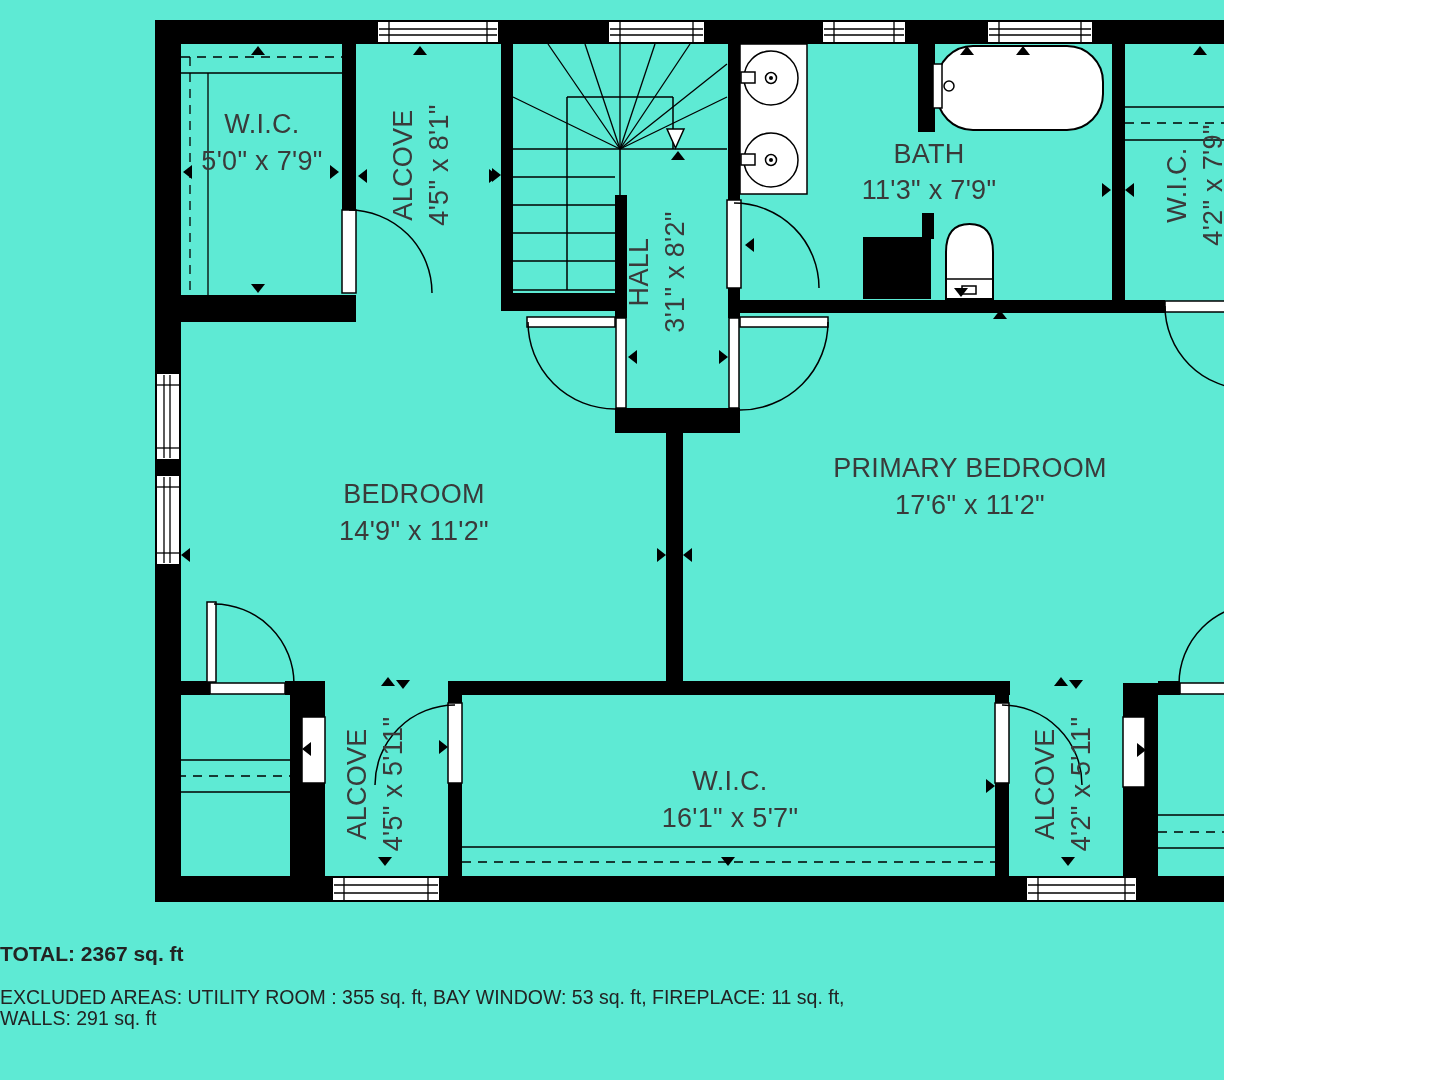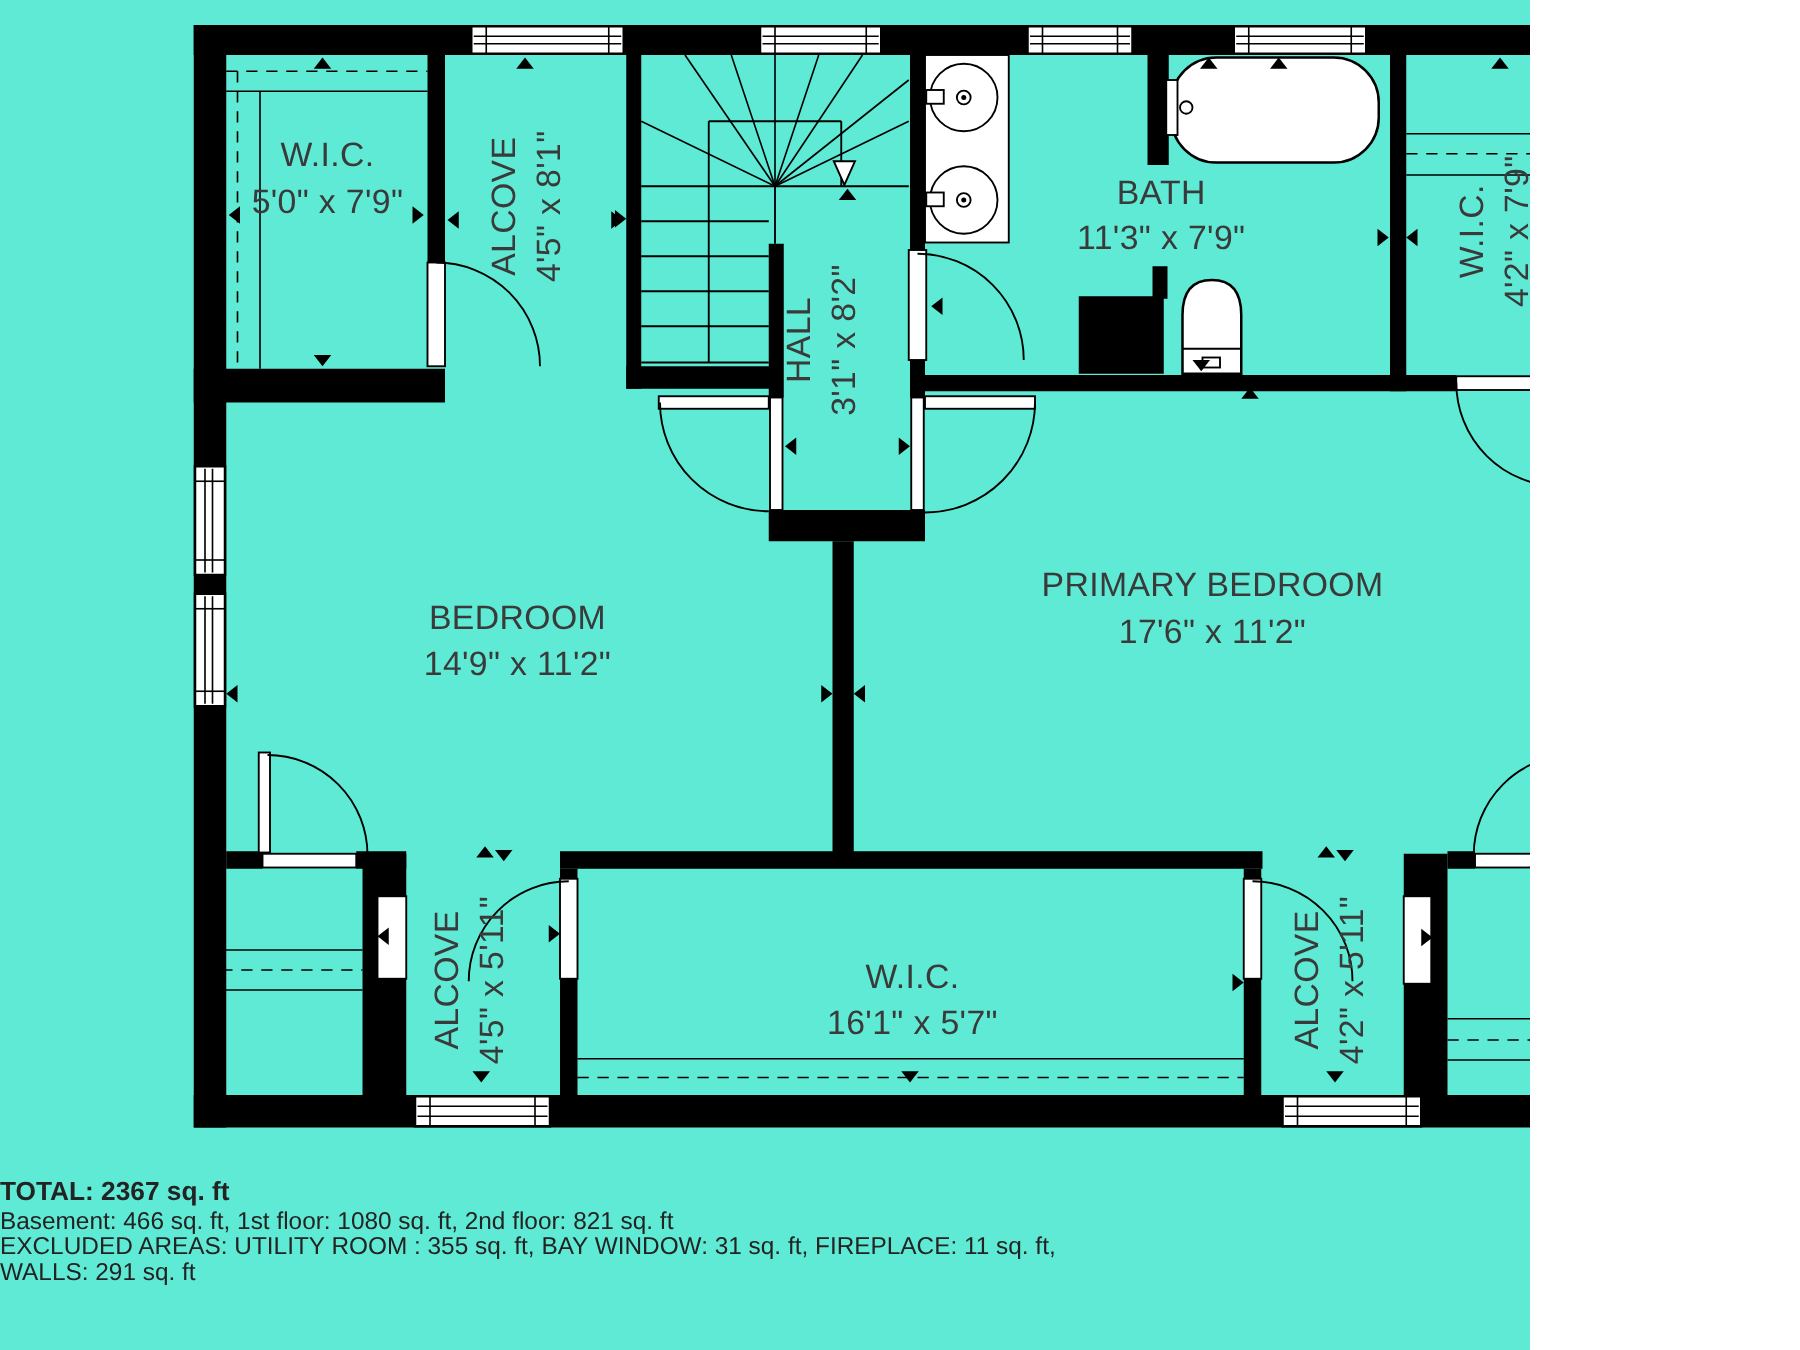--- a/index.html
+++ b/index.html
@@ -327,16 +327,15 @@
     <text class="rl" x="730" y="827" text-anchor="middle">16'1" x 5'7"</text>
 
     <g transform="rotate(-90 1064 784)">
       <text class="rl" x="1064" y="774" text-anchor="middle">ALCOVE</text>
       <text class="rl" x="1064" y="810" text-anchor="middle">4'2" x 5'11"</text>
     </g>
   </g>
 </svg>
 
   <div class="footer-line f-total" style="top:942px">TOTAL: 2367 sq. ft</div>
-  <div class="footer-line f-mid" style="top:966px">Basement: 466 sq. ft, 1st floor: 1080 sq. ft, 2nd floor: 821 sq. ft</div>
-  <div class="footer-line f-mid" style="top:986px">EXCLUDED AREAS: UTILITY ROOM : 355 sq. ft, BAY WINDOW: 31 sq. ft, FIREPLACE: 11 sq. ft,</div>
+  <div class="footer-line f-mid" style="top:986px">EXCLUDED AREAS: UTILITY ROOM : 355 sq. ft, BAY WINDOW: 53 sq. ft, FIREPLACE: 11 sq. ft,</div>
   <div class="footer-line f-mid" style="top:1007px">WALLS: 291 sq. ft</div>
 </div>
 
 </body></html>

